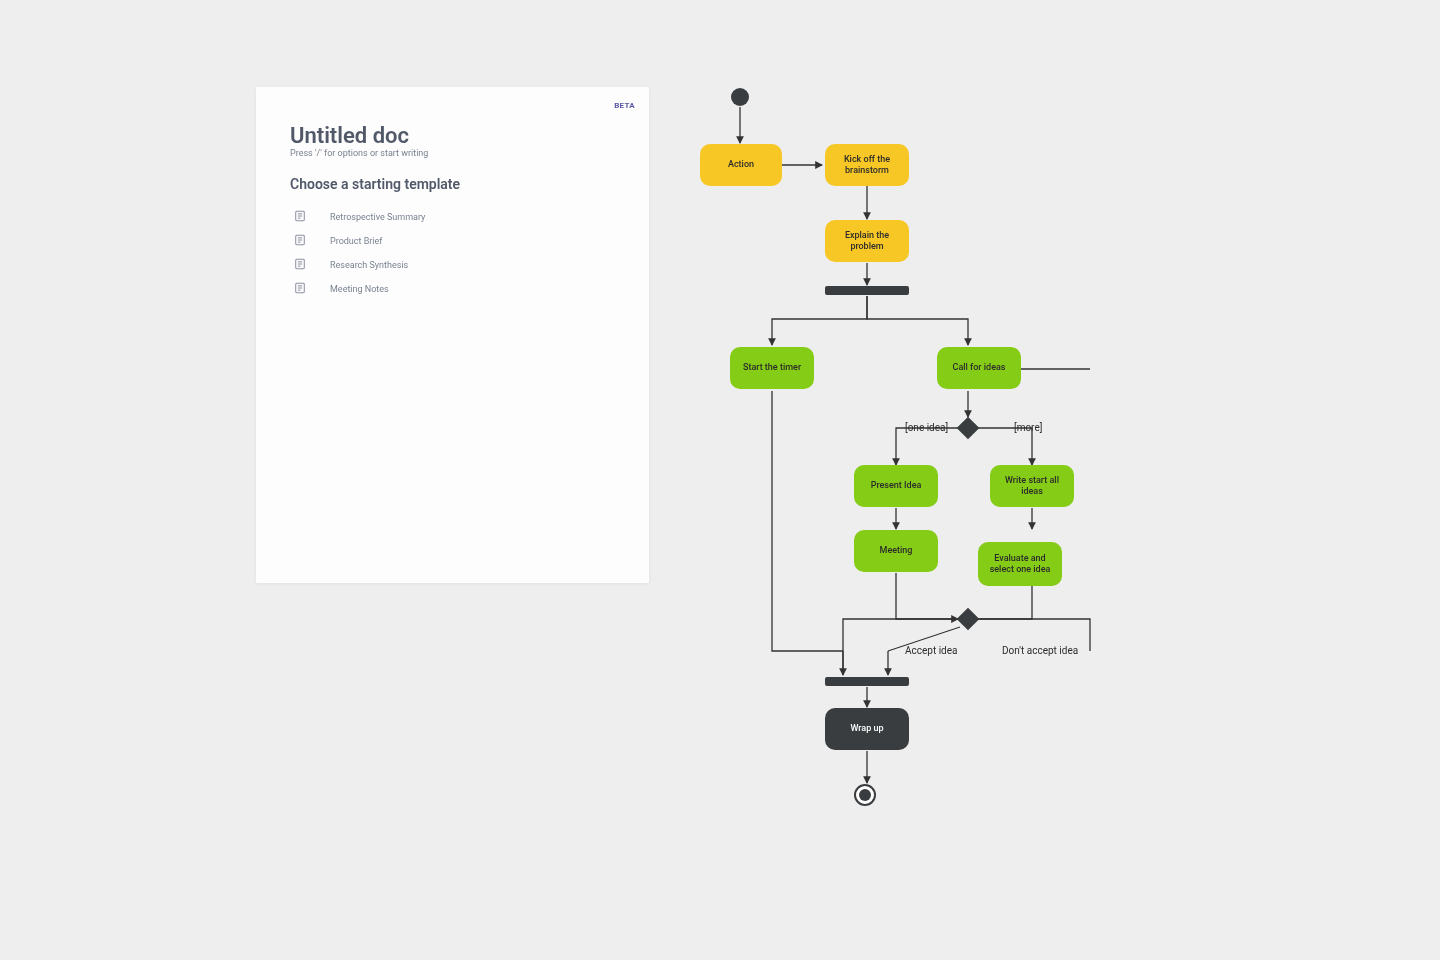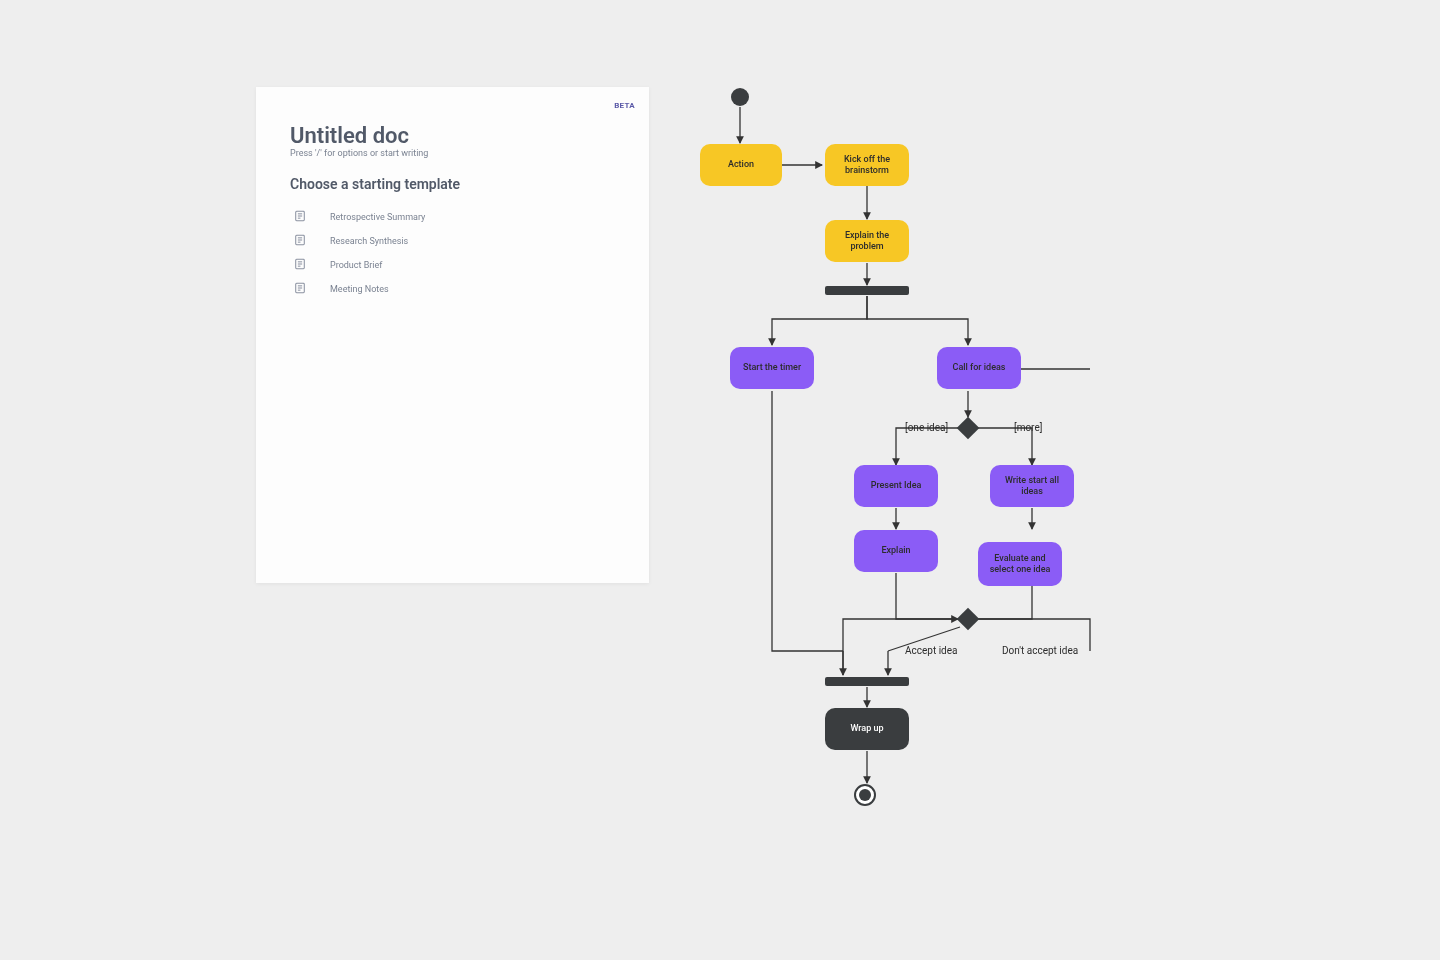--- a/index.html
+++ b/index.html
@@ -91,21 +91,21 @@
     font-weight: 500;
     color: #2c2c2c;
     display: flex;
     align-items: center;
     justify-content: center;
     text-align: center;
     line-height: 1.25;
     padding: 4px;
   }
   .node-yellow { background: #f7c725; }
-  .node-green  { background: #8b5cf6; }
+  .node-green  { background: #84cc16; }
   .node-dark   { background: #3a3d3f; color: #fff; }
   .bar {
     position: absolute;
     background: #3a3d3f;
     border-radius: 2px;
     height: 9px;
   }
   .start-dot {
     position: absolute;
     width: 18px; height: 18px;
@@ -164,32 +164,32 @@
       </li>
       <li class="template-item">
         <span class="template-icon">
           <svg viewBox="0 0 14 14" fill="none" stroke="#8a91a0" stroke-width="1.2">
               <rect x="2" y="1.5" width="10" height="11" rx="1"></rect>
               <line x1="4.5" y1="4.5" x2="9.5" y2="4.5"></line>
               <line x1="4.5" y1="7" x2="9.5" y2="7"></line>
               <line x1="4.5" y1="9.5" x2="7.5" y2="9.5"></line>
             </svg>
         </span>
-        <span class="template-label">Research Synthesis</span>
+        <span class="template-label">Product Brief</span>
       </li>
       <li class="template-item">
         <span class="template-icon">
           <svg viewBox="0 0 14 14" fill="none" stroke="#8a91a0" stroke-width="1.2">
               <rect x="2" y="1.5" width="10" height="11" rx="1"></rect>
               <line x1="4.5" y1="4.5" x2="9.5" y2="4.5"></line>
               <line x1="4.5" y1="7" x2="9.5" y2="7"></line>
               <line x1="4.5" y1="9.5" x2="7.5" y2="9.5"></line>
             </svg>
         </span>
-        <span class="template-label">Product Brief</span>
+        <span class="template-label">Research Synthesis</span>
       </li>
       <li class="template-item">
         <span class="template-icon">
           <svg viewBox="0 0 14 14" fill="none" stroke="#8a91a0" stroke-width="1.2">
               <rect x="2" y="1.5" width="10" height="11" rx="1"></rect>
               <line x1="4.5" y1="4.5" x2="9.5" y2="4.5"></line>
               <line x1="4.5" y1="7" x2="9.5" y2="7"></line>
               <line x1="4.5" y1="9.5" x2="7.5" y2="9.5"></line>
             </svg>
         </span>
@@ -279,21 +279,21 @@
   <span class="edge-label" style="left:308px; top:337px;">[more]</span>
 
   <div class="node node-green" style="left:154px; top:380px; width:84px; height:42px;">
     <span>Present Idea</span>
   </div>
   <div class="node node-green" style="left:290px; top:380px; width:84px; height:42px;">
     <span>Write start all ideas</span>
   </div>
 
   <div class="node node-green" style="left:154px; top:445px; width:84px; height:42px;">
-    <span>Explain</span>
+    <span>Meeting</span>
   </div>
   <div class="node node-green" style="left:278px; top:445px; width:84px; height:44px;margin-top:12px;">
     <span>Evaluate and select one idea</span>
   </div>
 
   <div class="diamond" style="left:260px; top:526px;"></div>
   <span class="edge-label" style="left:199px; top:560px;">Accept idea</span>
   <span class="edge-label" style="left:296px; top:560px;">Don't accept idea</span>
 
   <div class="bar" style="left:125px; top:592px; width:84px;"></div>

